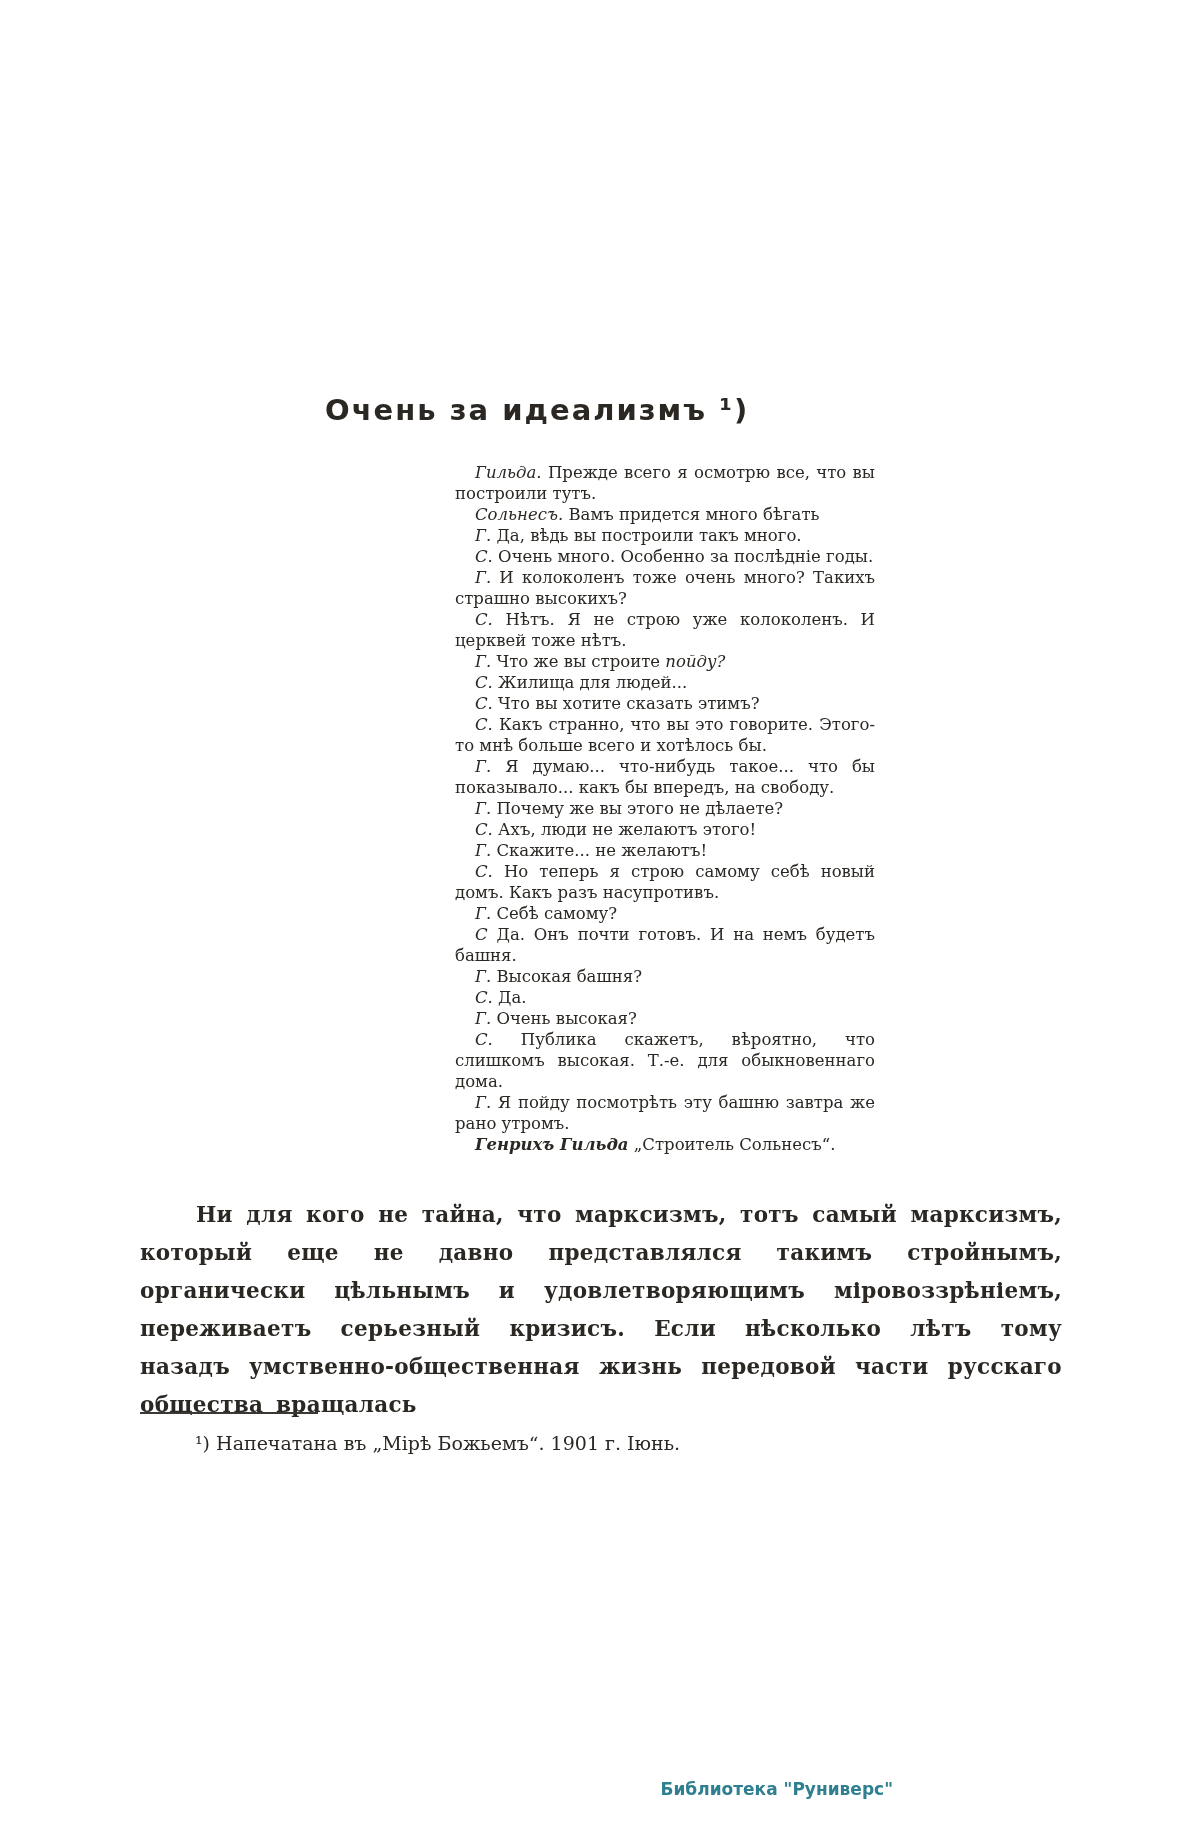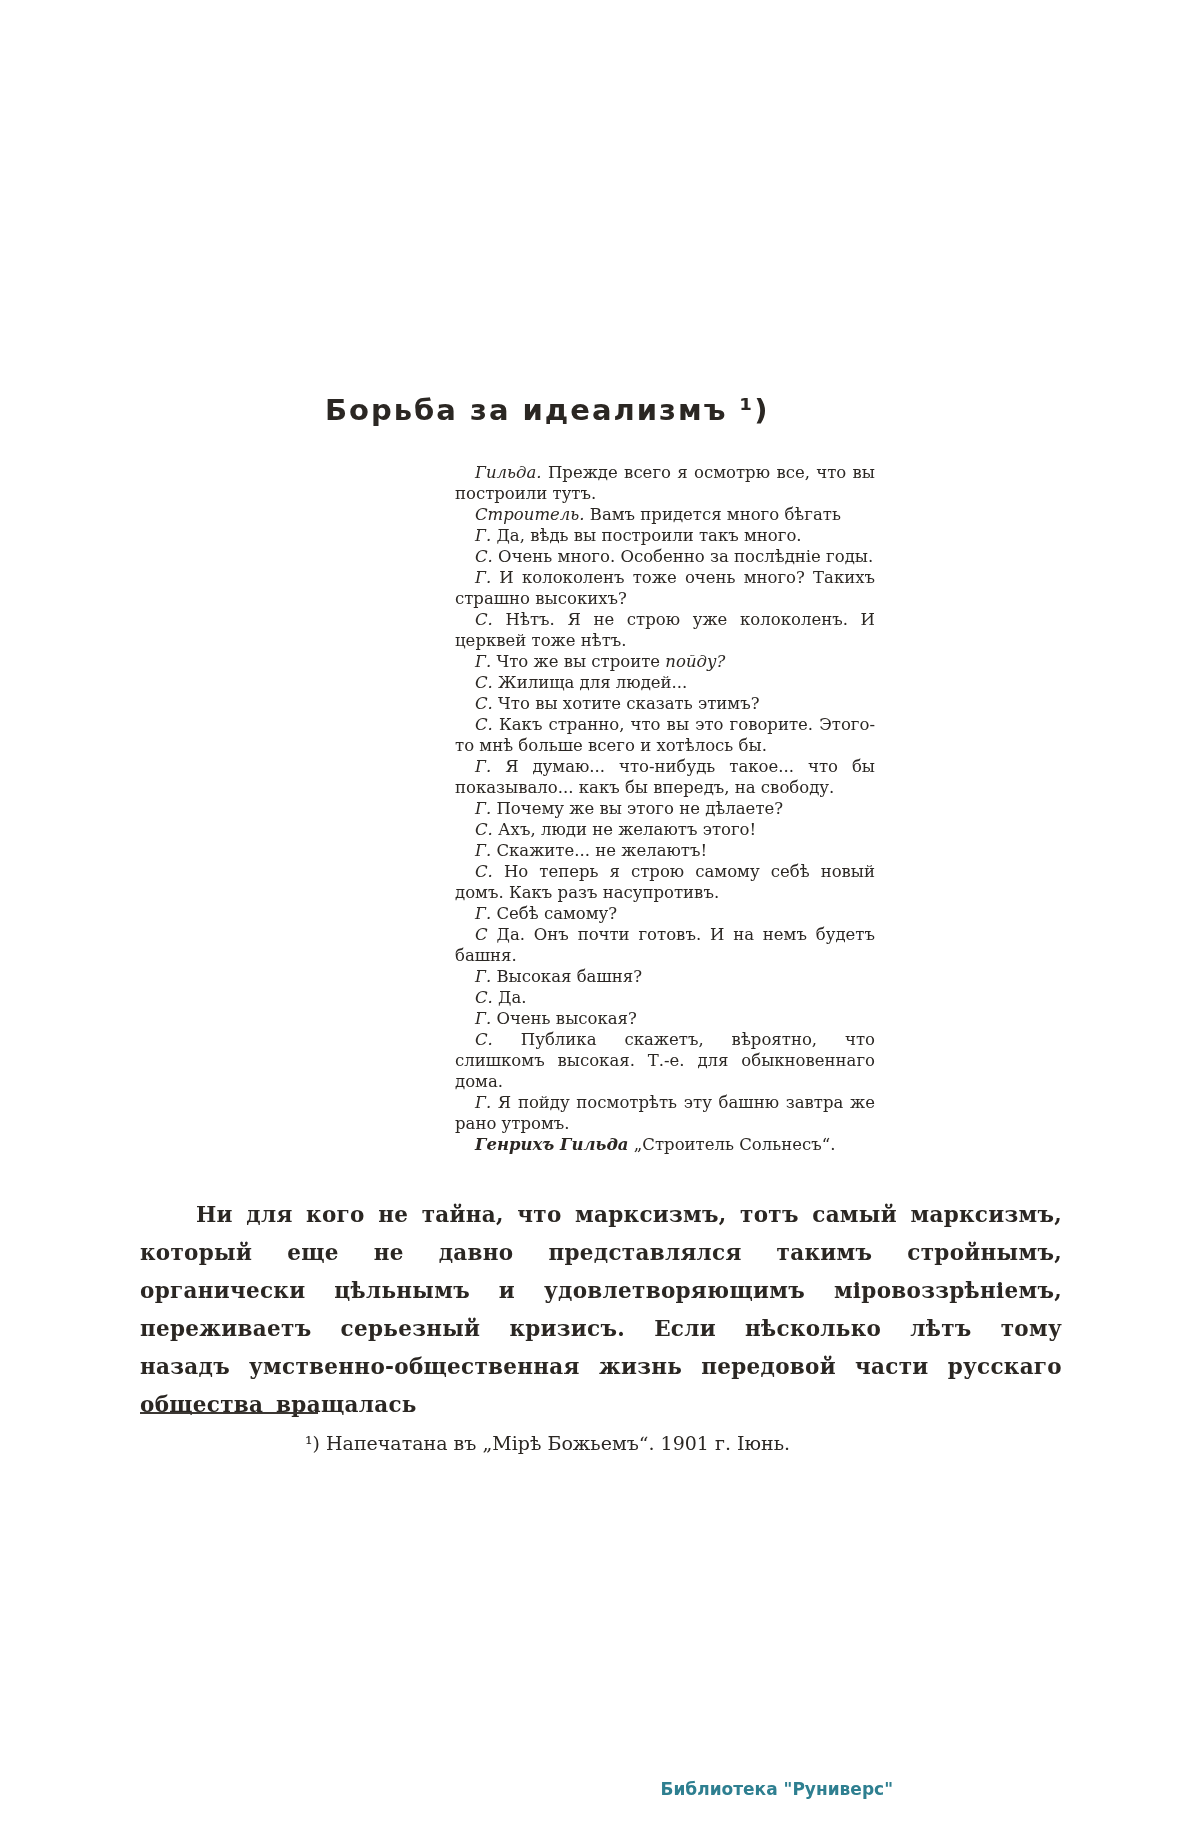--- a/index.html
+++ b/index.html
@@ -75,42 +75,41 @@
   .footnote {
     position: absolute;
     left: 140px;
     top: 1432px;
     width: 760px;
     font-size: 19px;
   }
   .footnote p {
     margin: 0;
     text-indent: 55px;
-    text-align: center;
   }
   .watermark {
     position: absolute;
     right: 307px;
     top: 1779px;
     font-family: "DejaVu Sans", sans-serif;
     font-weight: bold;
     font-size: 17px;
     white-space: nowrap;
   }
 </style>
 </head>
 <body style="color: rgb(43, 39, 35); background: rgb(255, 255, 255);">
 
 <div class="page">
 
-  <h1 class="title">Борьба за идеализмъ ¹)</h1>
+  <h1 class="title">Очень за идеализмъ ¹)</h1>
 
   <div class="epigraph">
       <p class="ep-line"><span class="speaker">Гильда.</span> Прежде всего я осмотрю все, что вы построили тутъ.</p>
-      <p class="ep-line"><span class="speaker">Строитель.</span> Вамъ придется много бѣгать</p>
+      <p class="ep-line"><span class="speaker">Сольнесъ.</span> Вамъ придется много бѣгать</p>
       <p class="ep-line"><span class="speaker">Г.</span> Да, вѣдь вы построили такъ много.</p>
       <p class="ep-line"><span class="speaker">С.</span> Очень много. Особенно за послѣдніе годы.</p>
       <p class="ep-line"><span class="speaker">Г.</span> И колоколенъ тоже очень много? Такихъ страшно высокихъ?</p>
       <p class="ep-line"><span class="speaker">С.</span> Нѣтъ. Я не строю уже колоколенъ. И церквей тоже нѣтъ.</p>
       <p class="ep-line"><span class="speaker">Г.</span> Что же вы строите <i>пойду?</i></p>
       <p class="ep-line"><span class="speaker">С.</span> Жилища для людей...</p>
       <p class="ep-line"><span class="speaker">С.</span> Что вы хотите сказать этимъ?</p>
       <p class="ep-line"><span class="speaker">С.</span> Какъ странно, что вы это говорите. Этого-то мнѣ больше всего и хотѣлось бы.</p>
       <p class="ep-line"><span class="speaker">Г.</span> Я думаю... что-нибудь такое... что бы показывало... какъ бы впередъ, на свободу.</p>
       <p class="ep-line"><span class="speaker">Г.</span> Почему же вы этого не дѣлаете?</p>

